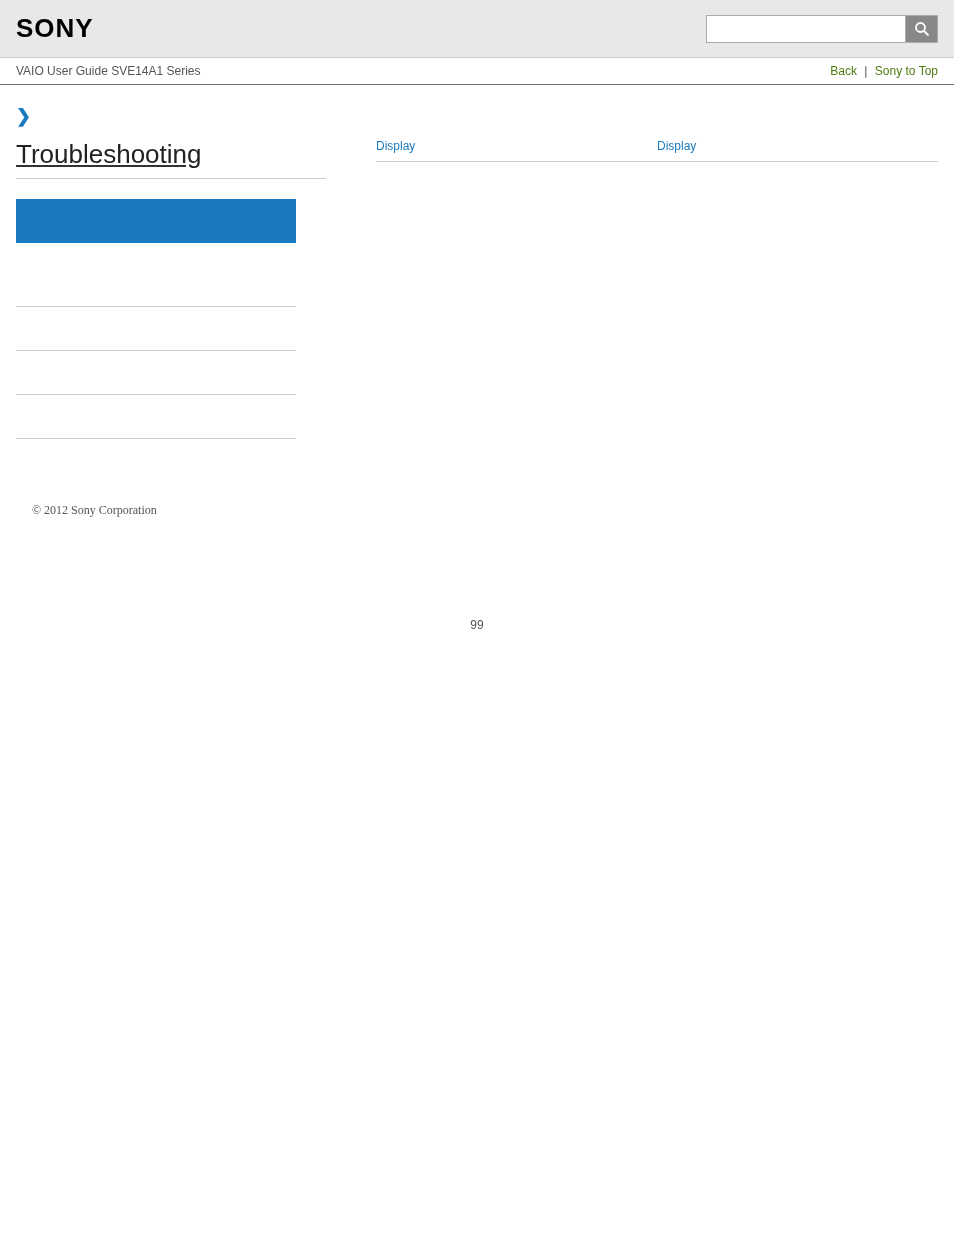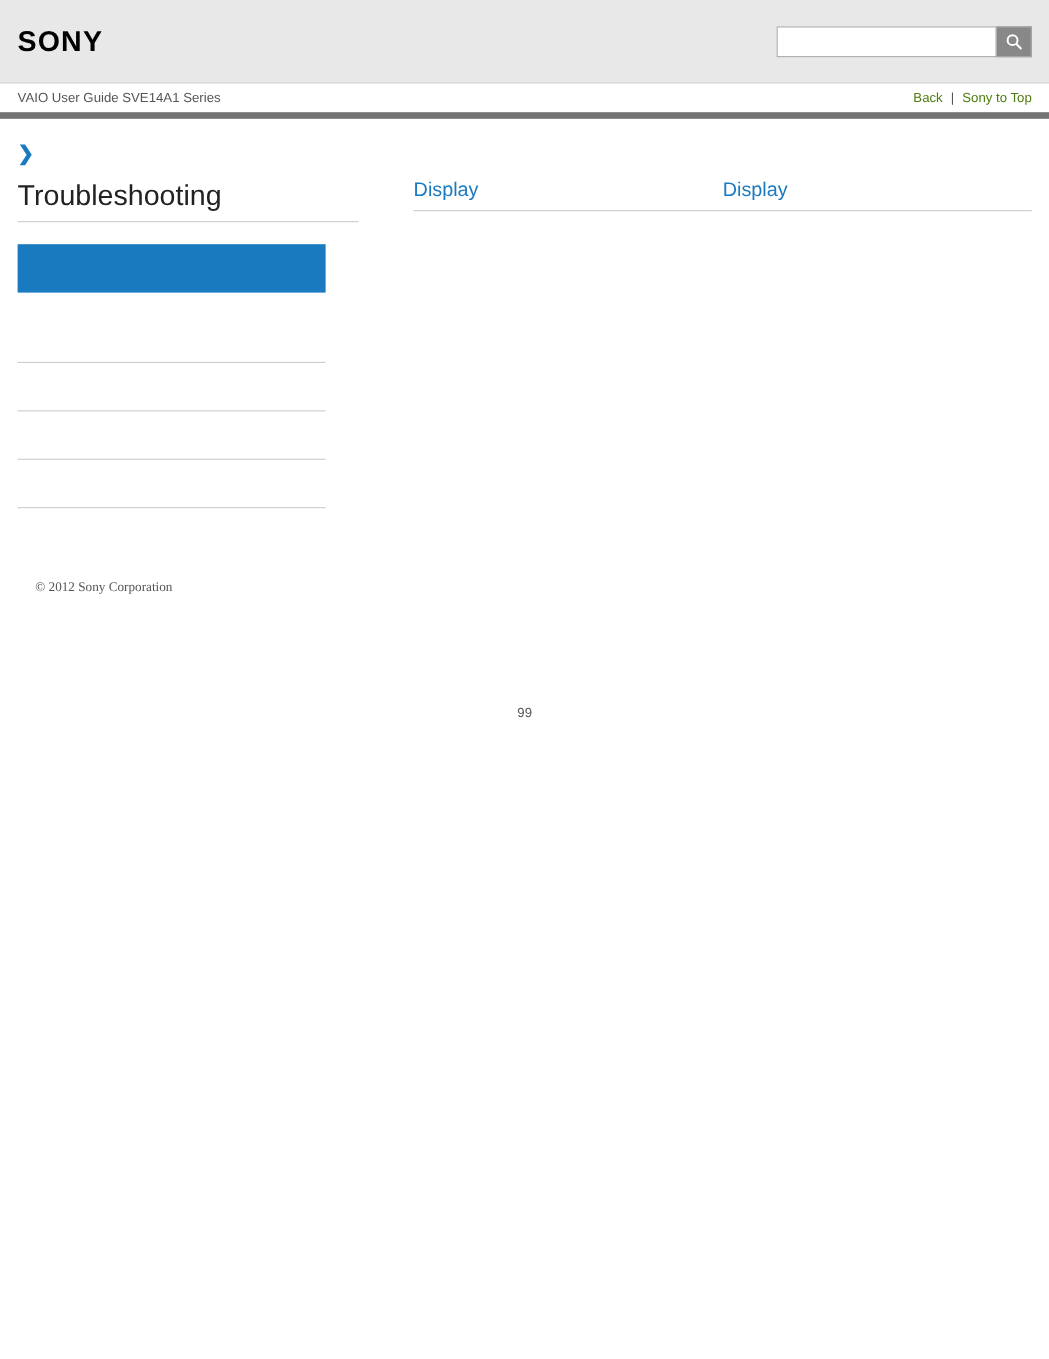--- a/index.html
+++ b/index.html
@@ -13,21 +13,21 @@
       font-size: 13px;
       background: #ffffff;
       color: #333333;
       width: 954px;
       min-height: 1235px;
     }
 
     
     .header {
       background: #e8e8e8;
-      height: 76px;
+      height: 58px;
       display: flex;
       align-items: center;
       justify-content: space-between;
       padding: 0 16px;
       border-bottom: 1px solid #cccccc;
     }
 
     .sony-logo {
       font-size: 26px;
       font-weight: bold;
@@ -63,21 +63,21 @@
       justify-content: center;
       color: #ffffff;
     }
 
     
     .nav-bar {
       display: flex;
       justify-content: space-between;
       align-items: center;
       padding: 6px 16px;
-      border-bottom: 6px solid #737373;
+      border-bottom: 1px solid #737373;
       background: #ffffff;
     }
 
     .breadcrumb-text {
       font-size: 12px;
       color: #555555;
     }
 
     .nav-links {
       font-size: 12px;
@@ -118,20 +118,21 @@
     .content-layout {
       display: flex;
       gap: 0;
       margin-top: 10px;
     }
 
     
     .left-panel {
       width: 310px;
       flex-shrink: 0;
+      text-decoration: underline;
     }
 
     .section-title {
       font-size: 26px;
       font-weight: normal;
       color: #222222;
       border-bottom: 1px solid #cccccc;
       padding-bottom: 8px;
       margin-bottom: 20px;
     }
@@ -161,21 +162,21 @@
       display: flex;
       width: 100%;
       border-bottom: 1px solid #cccccc;
       padding-bottom: 8px;
       margin-bottom: 4px;
     }
 
     .right-link-item {
       color: #1a7abf;
       text-decoration: none;
-      font-size: 18px;
+      font-size: 12px;
       cursor: pointer;
       flex: 1;
     }
 
     
     .footer {
       margin-top: 40px;
       padding: 20px 16px;
       font-size: 12px;
       color: #555555;

